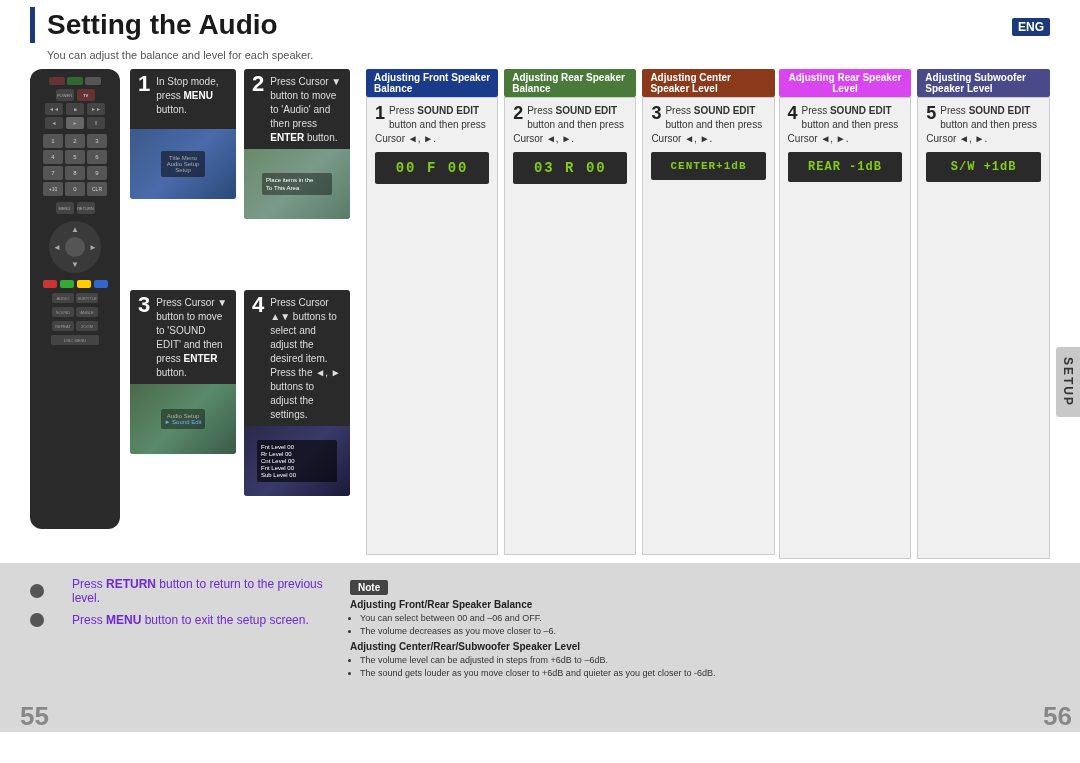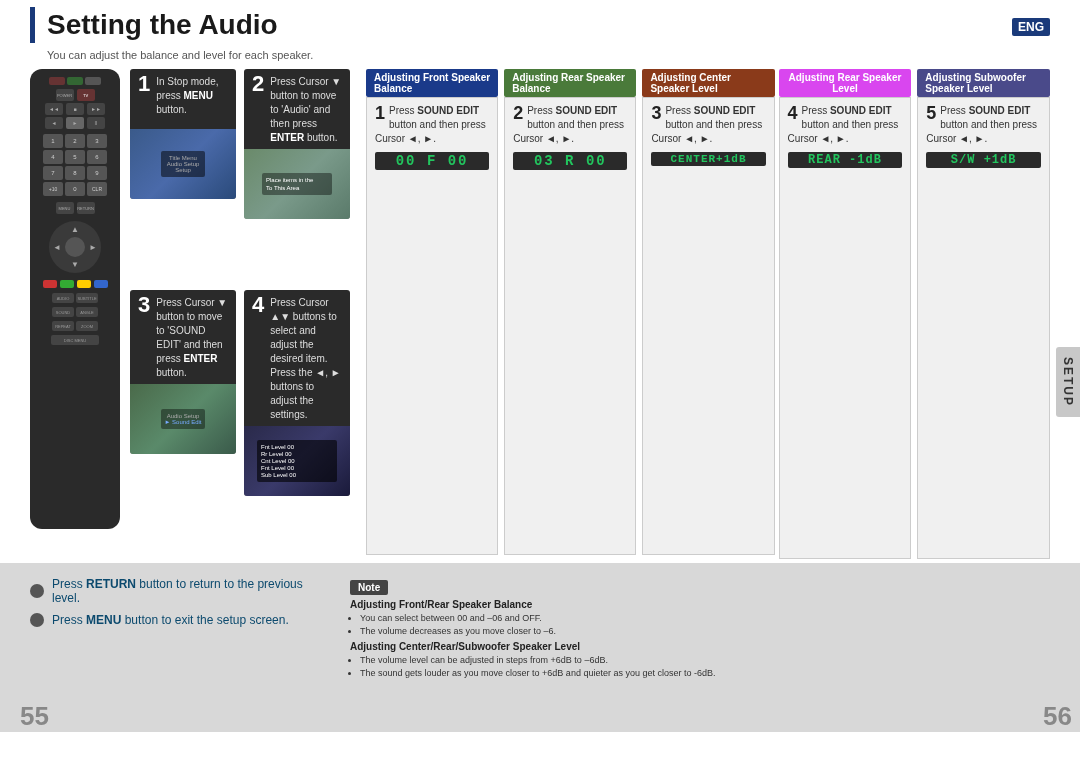--- a/index.html
+++ b/index.html
@@ -307,26 +307,26 @@
     }
     .adj-step-text {
       font-size: 10px;
       color: #333;
       line-height: 1.4;
     }
     .adj-step-text b { font-weight: bold; }
     .adj-display {
       margin-top: 6px;
       background: #2a2a2a;
-      color: #22c55e;
+      color: #84cc16;
       font-family: 'Courier New', monospace;
       font-size: 14px;
       font-weight: bold;
       text-align: center;
-      padding: 1px 6px;
+      padding: 8px 6px;
       letter-spacing: 2px;
       border-radius: 2px;
     }
 
     
     .bottom-area {
       background: #d8d8d8;
       padding: 14px 30px;
       display: flex;
       gap: 20px;
@@ -346,21 +346,22 @@
     }
     .bullet-circle {
       width: 14px;
       height: 14px;
       background: #555;
       border-radius: 50%;
       flex-shrink: 0;
     }
     .bottom-instruction-text {
       font-size: 12px;
-      color: #0c4a6e;
+      color: #6d28d9;
+      margin-left: 20px;
     }
     .bottom-instruction-text b { font-weight: bold; }
     .bottom-right {
       flex: 1;
     }
     .note-box {
       background: #444;
       color: #fff;
       font-size: 10px;
       font-weight: bold;

